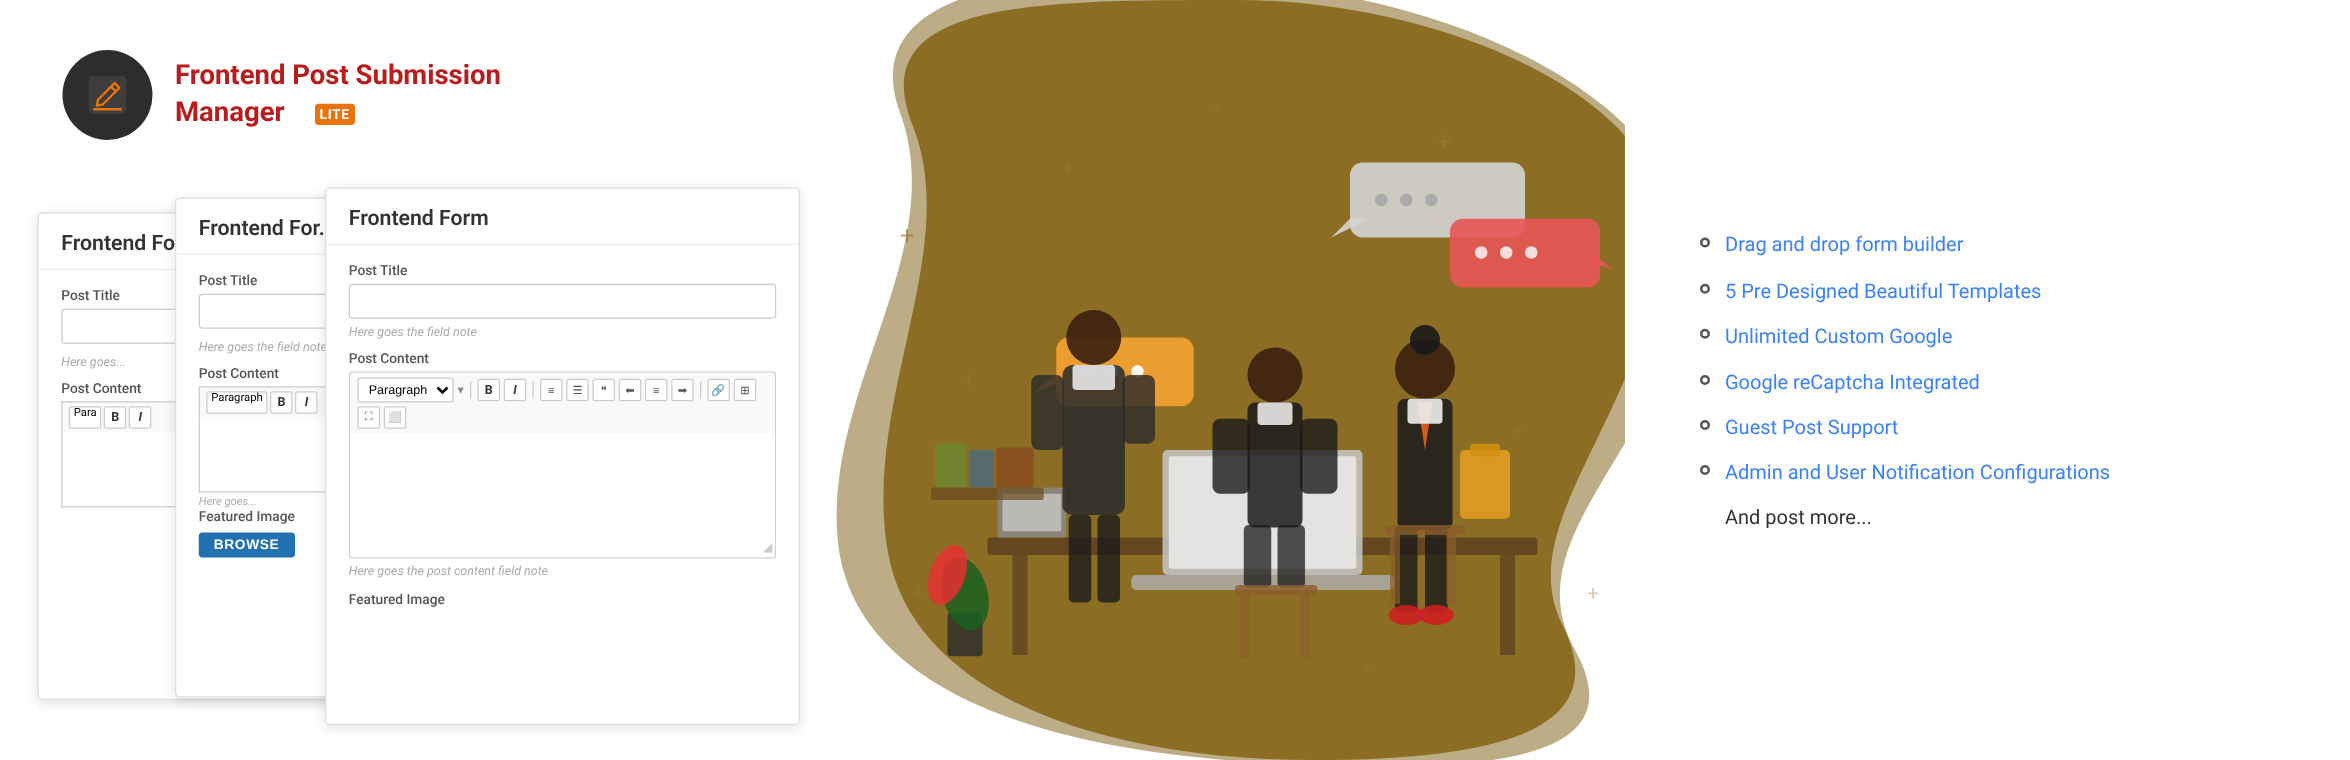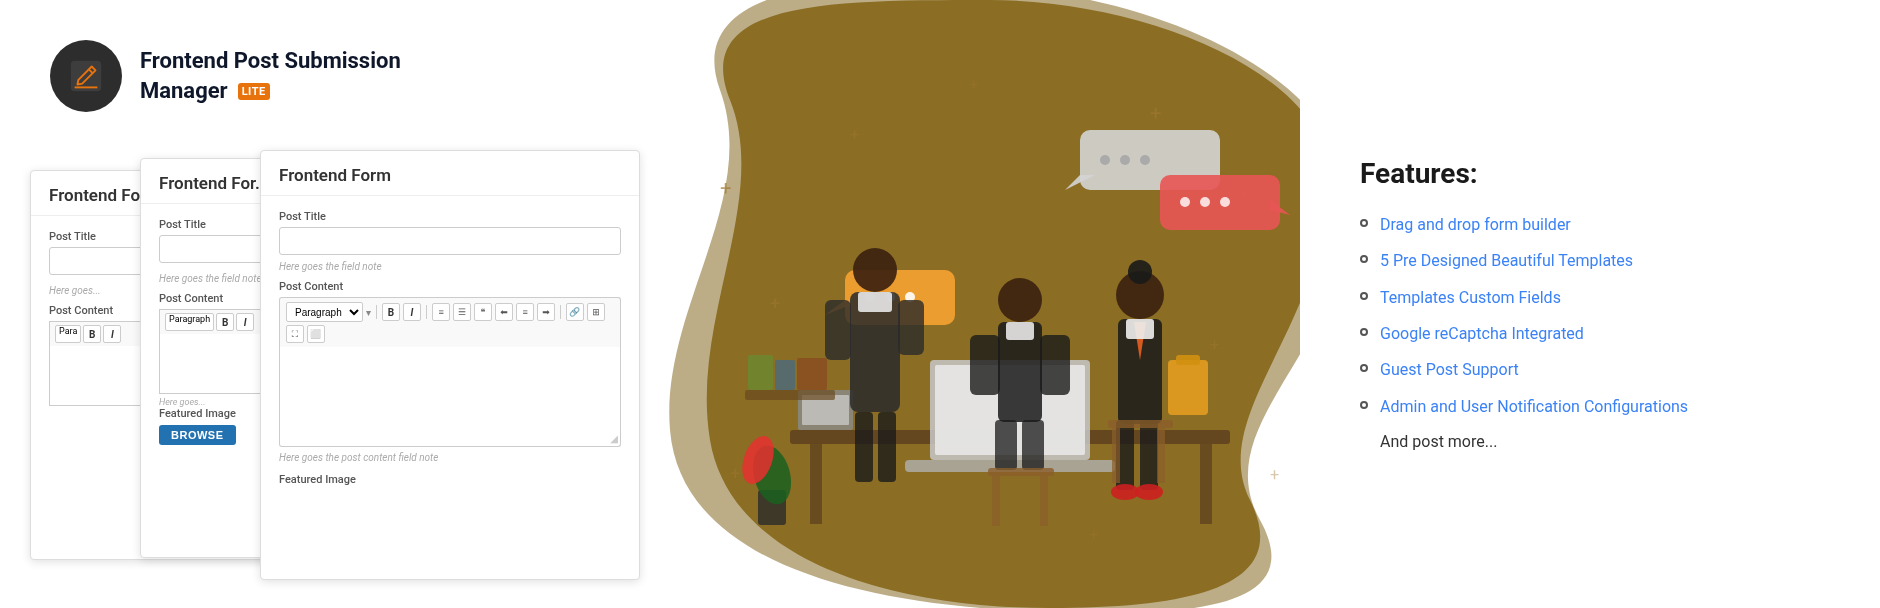--- a/index.html
+++ b/index.html
@@ -47,28 +47,28 @@
 
     .plugin-title-block {
       display: flex;
       flex-direction: column;
       gap: 4px;
     }
 
     .plugin-name {
       font-size: 22px;
       font-weight: 700;
-      color: #0f172a;
+      color: #b91c1c;
       line-height: 1.2;
     }
 
     .plugin-name-row {
       display: flex;
       align-items: center;
-      gap: 10px;
+      gap: 24px;
     }
 
     .lite-badge {
       background: #e8730c;
       color: #fff;
       font-size: 11px;
       font-weight: 700;
       padding: 2px 4px;
       border-radius: 3px;
       letter-spacing: 0.5px;
@@ -590,35 +590,34 @@
     <rect x="95" y="390" width="90" height="10" rx="2" fill="#6a4a20" opacity="0.7"></rect>
     <rect x="98" y="355" width="25" height="35" rx="2" fill="#6a8a30" opacity="0.8"></rect>
     <rect x="125" y="360" width="20" height="30" rx="2" fill="#4a6a80" opacity="0.8"></rect>
     <rect x="147" y="358" width="30" height="32" rx="2" fill="#8a4a20" opacity="0.8"></rect>
 
   </svg>
 </div>
 
 <div class="right-section">
   <div class="features-container">
-    <div class="features-title">Features:</div>
 
     <div class="feature-item">
       <div class="feature-bullet"></div>
       <div class="feature-text">Drag and drop form builder</div>
     </div>
 
     <div class="feature-item">
       <div class="feature-bullet"></div>
       <div class="feature-text">5 Pre Designed Beautiful Templates</div>
     </div>
 
     <div class="feature-item">
       <div class="feature-bullet"></div>
-      <div class="feature-text">Templates Custom Fields</div>
+      <div class="feature-text">Unlimited Custom Google</div>
     </div>
 
     <div class="feature-item">
       <div class="feature-bullet"></div>
       <div class="feature-text">Google reCaptcha Integrated</div>
     </div>
 
     <div class="feature-item">
       <div class="feature-bullet"></div>
       <div class="feature-text">Guest Post Support</div>

